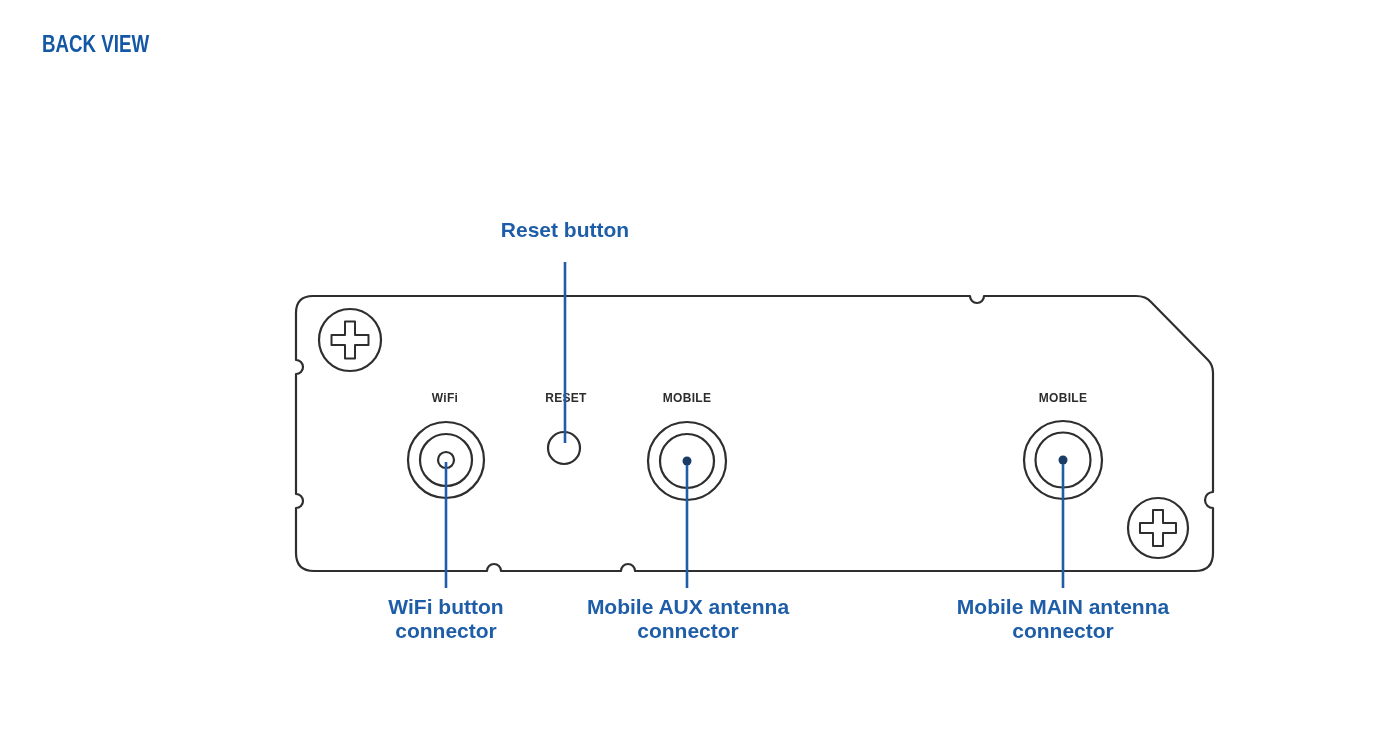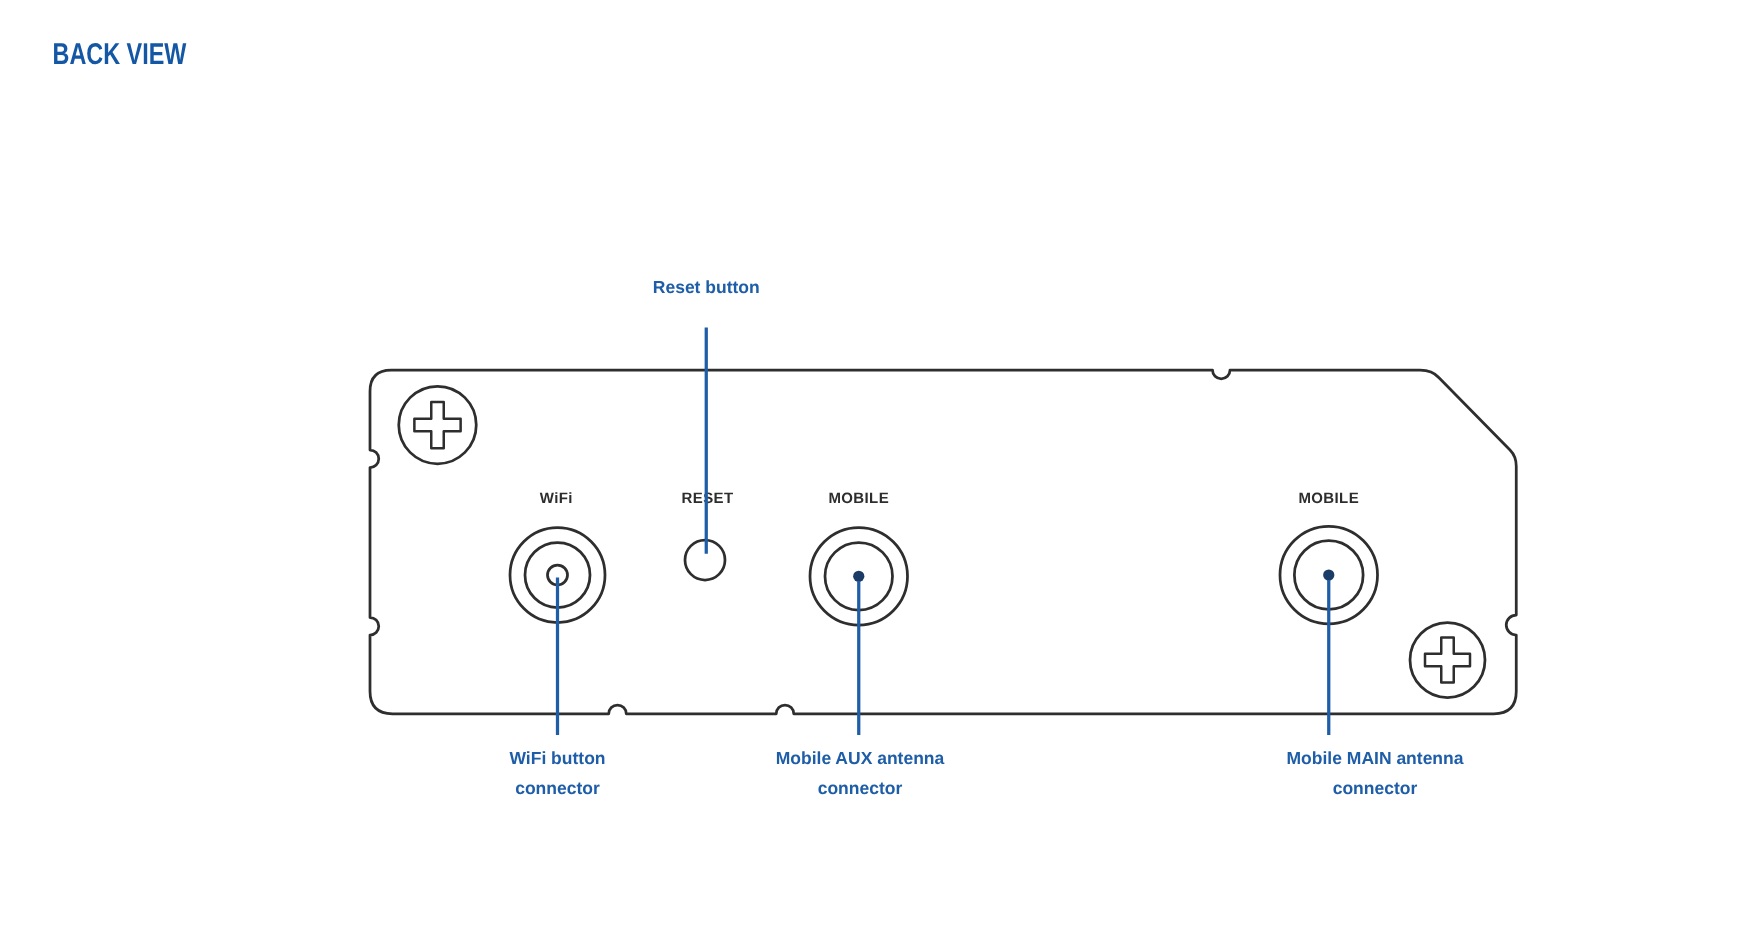--- a/index.html
+++ b/index.html
@@ -30,21 +30,21 @@
   .leader{stroke:var(--accent);stroke-width:2.6;fill:none;}
   .navy-dot{fill:var(--dot-navy);stroke:none;}
 
   .panel-label{
     position:absolute;z-index:2;transform:translateX(-50%);
     font-size:12px;font-weight:700;color:#2d2d2d;letter-spacing:0.3px;
     white-space:nowrap;
   }
   .callout{
     position:absolute;z-index:2;transform:translateX(-50%);
-    font-size:14px;font-weight:700;color:var(--accent);
+    font-size:21px;font-weight:700;color:var(--accent);
     text-align:center;line-height:23.5px;white-space:nowrap;
   }
 </style>
 </head>
 <body>
 
 <div class="stage">
 
   <div class="page-title">BACK VIEW</div>
 
@@ -120,21 +120,21 @@
   <div class="callout" style="left:446px;top:595px">
     <span>WiFi button</span><br>
     <span>connector</span>
   </div>
 
   <div class="callout" style="left:688px;top:595px">
     <span>Mobile AUX antenna</span><br>
     <span>connector</span>
   </div>
 
-  <div class="callout" style="left:1100px;top:595px">
+  <div class="callout" style="left:1063px;top:595px">
     <span>Mobile MAIN antenna</span><br>
     <span>connector</span>
   </div>
 
   <svg class="overlay" width="1400" height="753" viewBox="0 0 1400 753">
     <line class="leader" x1="565" y1="262" x2="565" y2="443"></line>
   </svg>
 
 </div>
 

